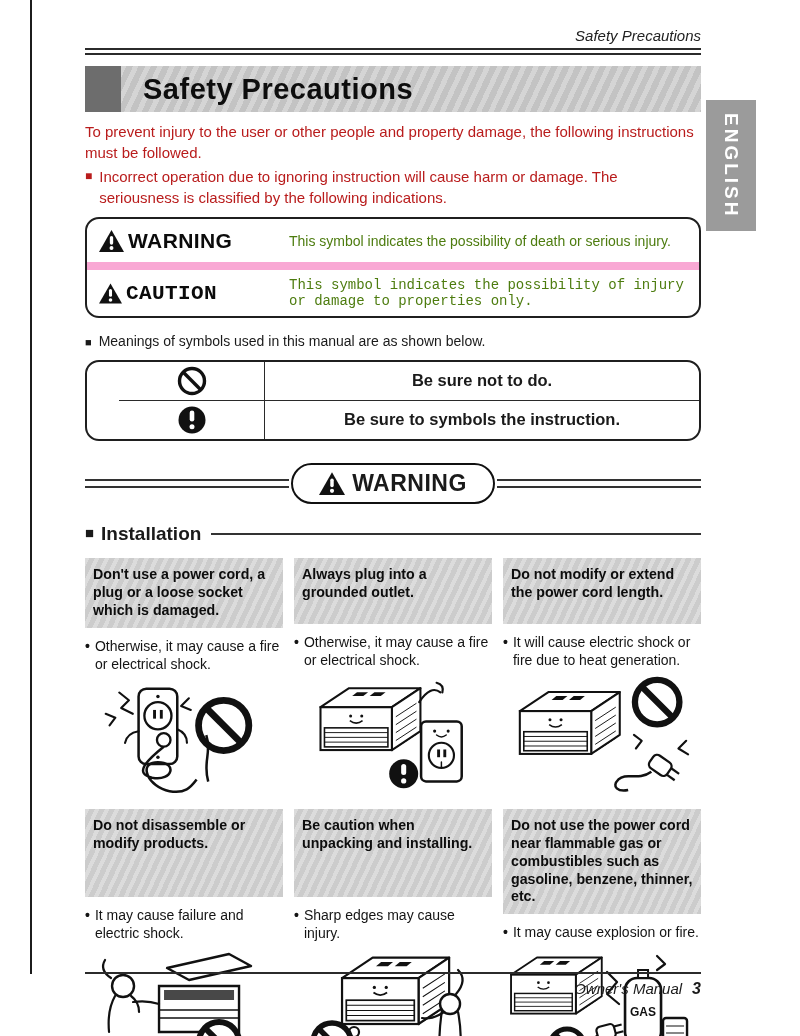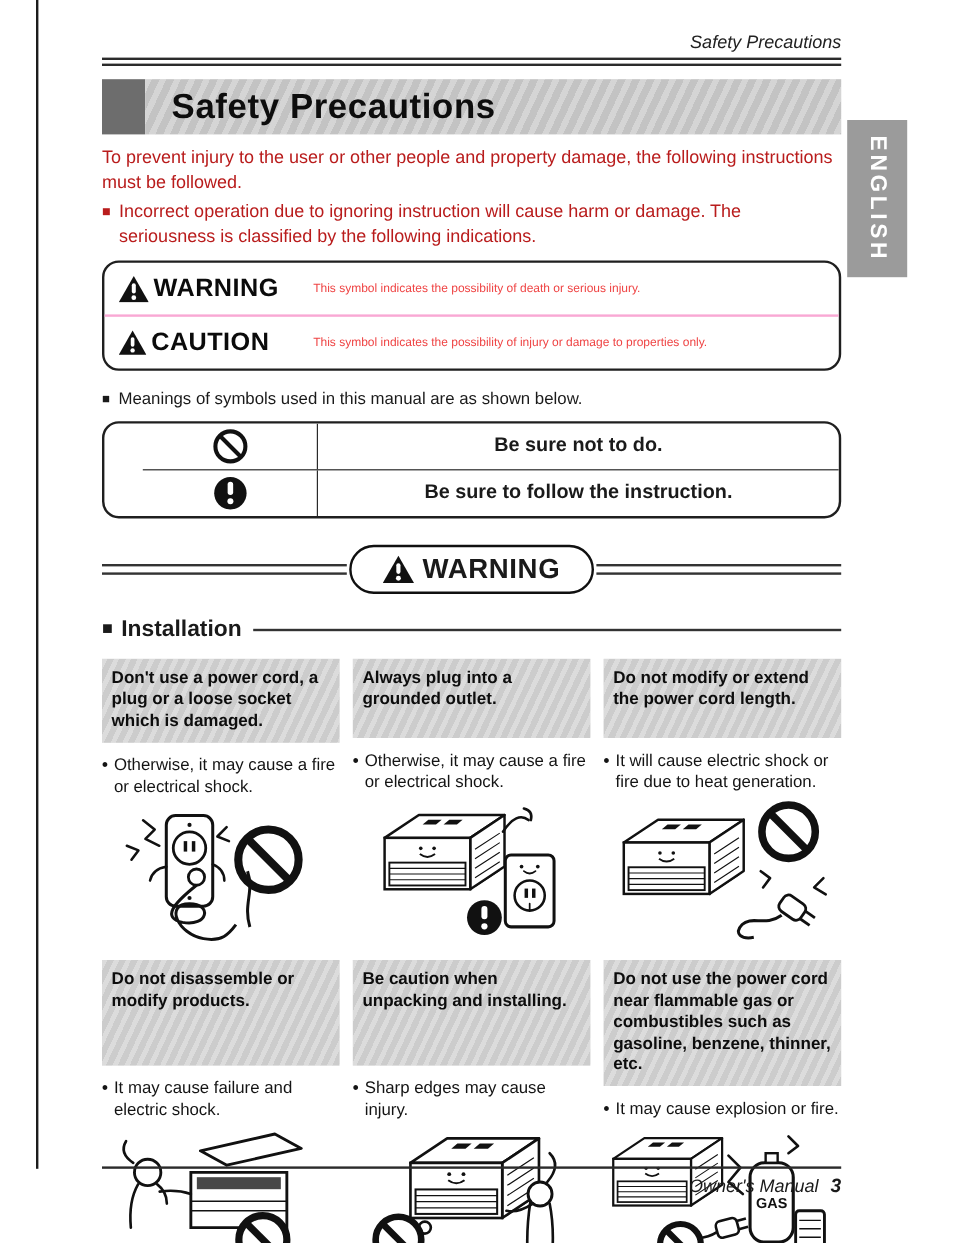--- a/index.html
+++ b/index.html
@@ -21,25 +21,25 @@
     display:flex;align-items:center;justify-content:center;}
   .lang-tab span{writing-mode:vertical-rl;font-size:19px;font-weight:bold;color:#fff;letter-spacing:3px;}
 
   .intro{margin-top:9px;font-size:15px;line-height:1.42;color:#b91c1c;}
   .intro p{margin:0 0 2px 0;}
   .sq-item{display:flex;}
   .sq-item::before{content:"■";font-size:12px;line-height:1.8;margin-right:7px;}
 
   .severity-box{margin-top:9px;border:2px solid #1f1f1f;border-radius:14px;overflow:hidden;background:#fff;}
   .severity-row{display:flex;align-items:center;padding:7px 12px;min-height:29px;}
-  .severity-row + .severity-row{border-top:2px solid #f9a8d4;}
+  .severity-row + .severity-row{border-top:8px solid #f9a8d4;font-family:Liberation Mono, monospace;}
   .sev-label{width:162px;display:flex;align-items:center;flex:none;}
   .sev-label svg{margin-right:4px;flex:none;}
   .sev-label b{font-size:21px;letter-spacing:.4px;color:#0b0b0b;}
-  .sev-text{font-size:10px;color:#ef4444;}
+  .sev-text{font-size:14px;color:#4d7c0f;margin-left:28px;}
 
   .symbols-intro{margin:15px 0 8px 0;font-size:14px;display:flex;}
   .symbols-intro::before{content:"■";font-size:11px;line-height:1.7;margin-right:7px;}
 
   .symbols-table{border:2px solid #1f1f1f;border-radius:14px;overflow:hidden;background:#fff;}
   .symbols-row{display:flex;align-items:stretch;height:38px;margin-left:32px;}
   .symbols-row + .symbols-row{border-top:1.5px solid #2a2a2a;}
   .sym-cell{width:145px;flex:none;border-right:1.5px solid #2a2a2a;display:flex;align-items:center;justify-content:center;}
   .sym-text{flex:1;display:flex;align-items:center;justify-content:center;font-weight:bold;font-size:16.5px;}
 
@@ -156,21 +156,21 @@
         <div class="sym-text">Be sure not to do.</div>
       </div>
       <div class="symbols-row">
         <div class="sym-cell">
           <svg width="30" height="30" viewBox="0 0 30 30">
             <circle cx="15" cy="15" r="13.5" fill="#111"></circle>
             <rect x="12.7" y="5.5" width="4.6" height="11" rx="2.3" fill="#fff"></rect>
             <circle cx="15" cy="21.8" r="2.5" fill="#fff"></circle>
           </svg>
         </div>
-        <div class="sym-text">Be sure to follow the instruction.</div>
+        <div class="sym-text">Be sure to symbols the instruction.</div>
       </div>
     </div>
 
     <div class="warn-banner">
       <div class="banner-line"></div>
       <div class="banner-pill">
         <svg width="26" height="23" viewBox="0 0 24 21">
           <polygon points="12,0 24,21 0,21" fill="#111"></polygon>
           <rect x="10.4" y="5.8" width="3.2" height="8.2" rx="1.6" fill="#fff"></rect>
           <circle cx="12" cy="17.3" r="1.9" fill="#fff"></circle>

